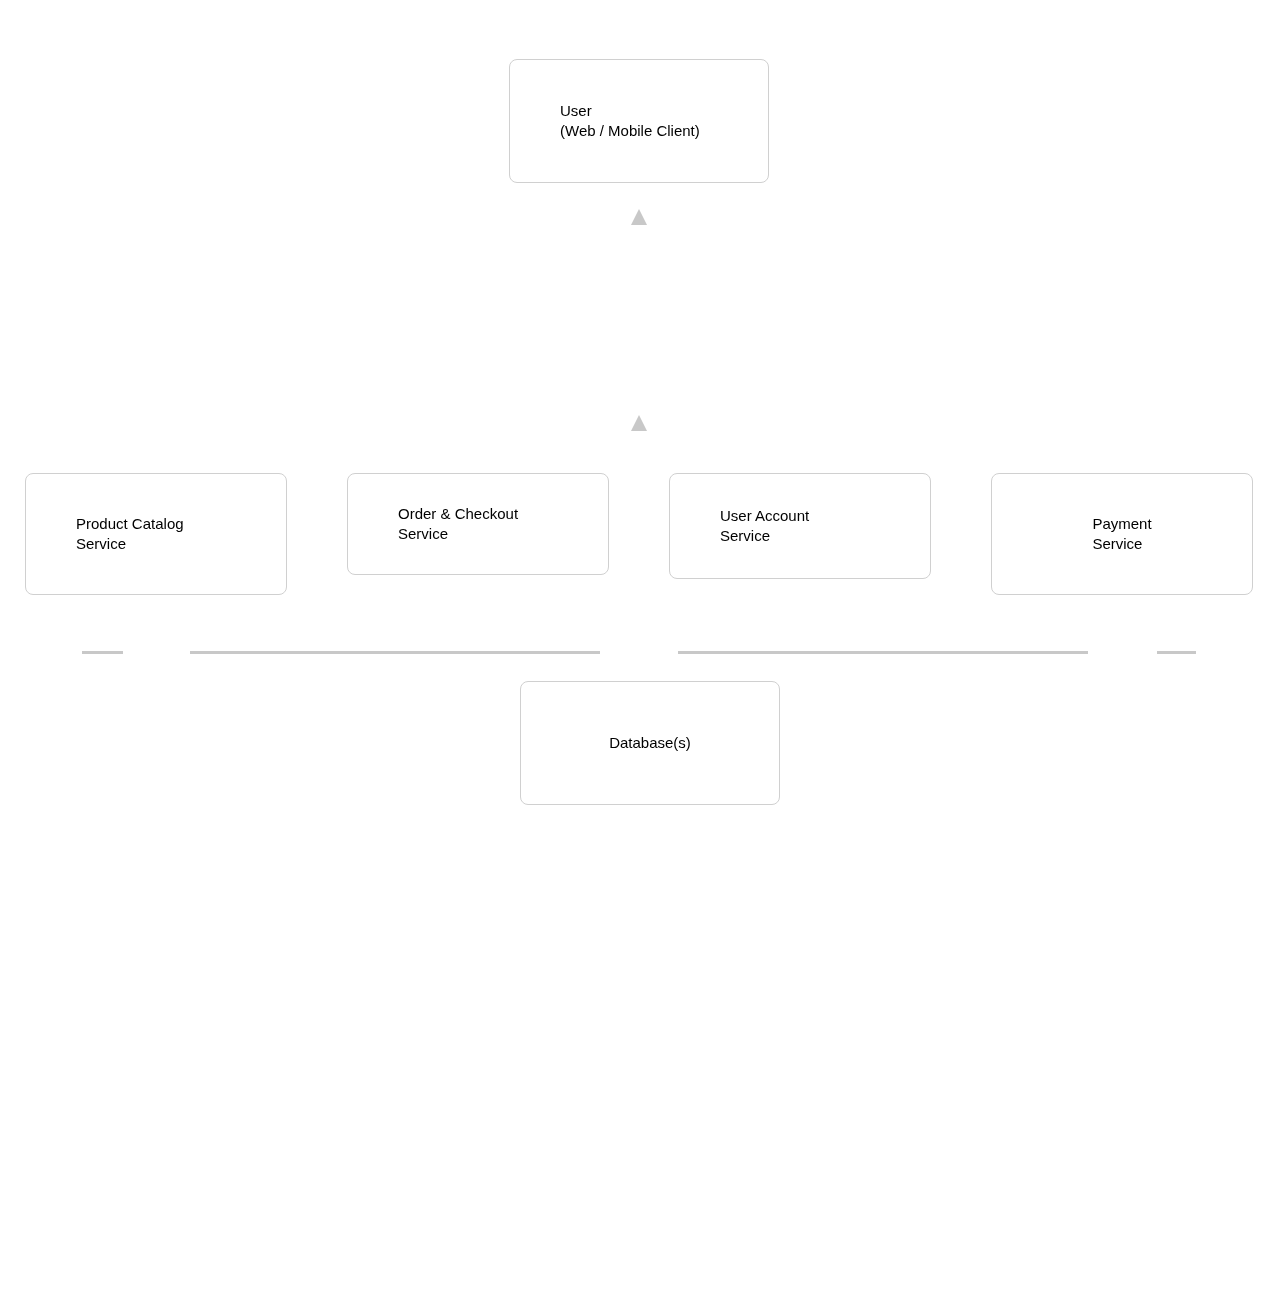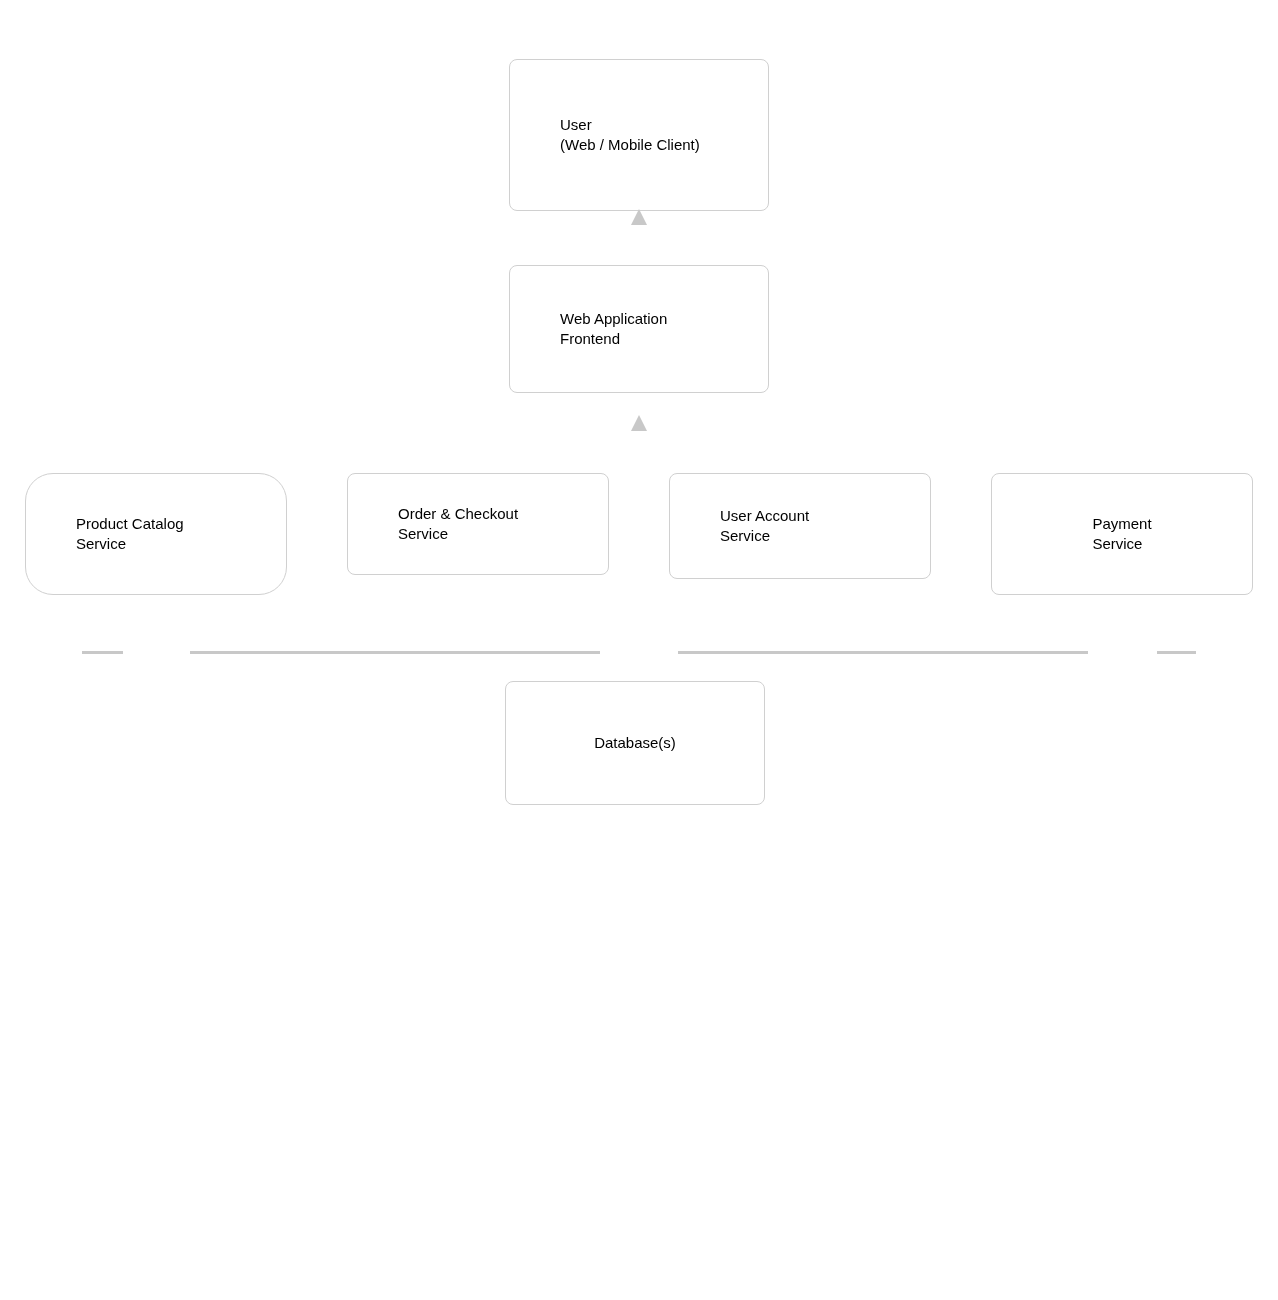--- a/index.html
+++ b/index.html
@@ -48,27 +48,27 @@
     justify-content: center;
   }
   .node.label-center .node-label {
     text-align: center;
   }
   .node.label-block-center {
     justify-content: center;
   }
 
   
-  #node-user          { left: 509px; top: 59px;  width: 260px; height: 152px; }
+  #node-user          { left: 509px; top: 59px;  width: 260px; height: 124px; }
   #node-frontend      { left: 509px; top: 265px; width: 260px; height: 128px; }
-  #node-product       { left: 25px;   top: 473px; width: 262px; height: 122px; border-radius: 28px; }
+  #node-product       { left: 25px;   top: 473px; width: 262px; height: 122px; }
   #node-order         { left: 347px;  top: 473px; width: 262px; height: 102px; }
   #node-account       { left: 669px;  top: 473px; width: 262px; height: 106px; }
   #node-payment       { left: 991px;  top: 473px; width: 262px; height: 122px; }
-  #node-database      { left: 505px;  top: 681px; width: 260px; height: 124px; }
+  #node-database      { left: 520px;  top: 681px; width: 260px; height: 124px; }
 
   
   .arrow-up {
     position: absolute;
     width: 0;
     height: 0;
     border-left: 8px solid transparent;
     border-right: 8px solid transparent;
     border-bottom: 16px solid #c8c8c8;
   }
@@ -91,24 +91,20 @@
 
 <div id="diagram-canvas">
 
   <div class="node label-offset" id="node-user">
     <div class="node-label">User
 (Web / Mobile Client)</div>
   </div>
 
   <div class="arrow-up" id="arrow-user-frontend"></div>
 
-  <div class="node label-offset" id="node-frontend">
-    <div class="node-label">Web Application
-Frontend</div>
-  </div>
 
   <div class="arrow-up" id="arrow-frontend-services"></div>
 
   <div class="node label-offset" id="node-product">
     <div class="node-label">Product Catalog
 Service</div>
   </div>
 
   <div class="node label-offset" id="node-order">
     <div class="node-label">Order &amp; Checkout

